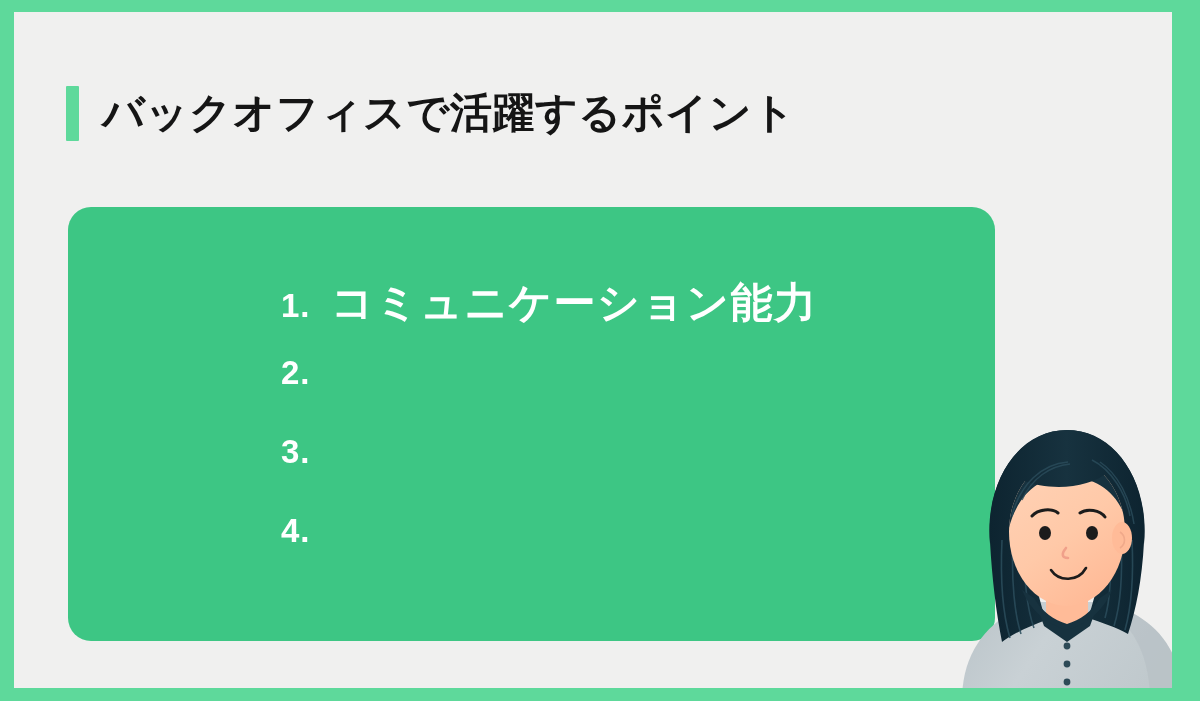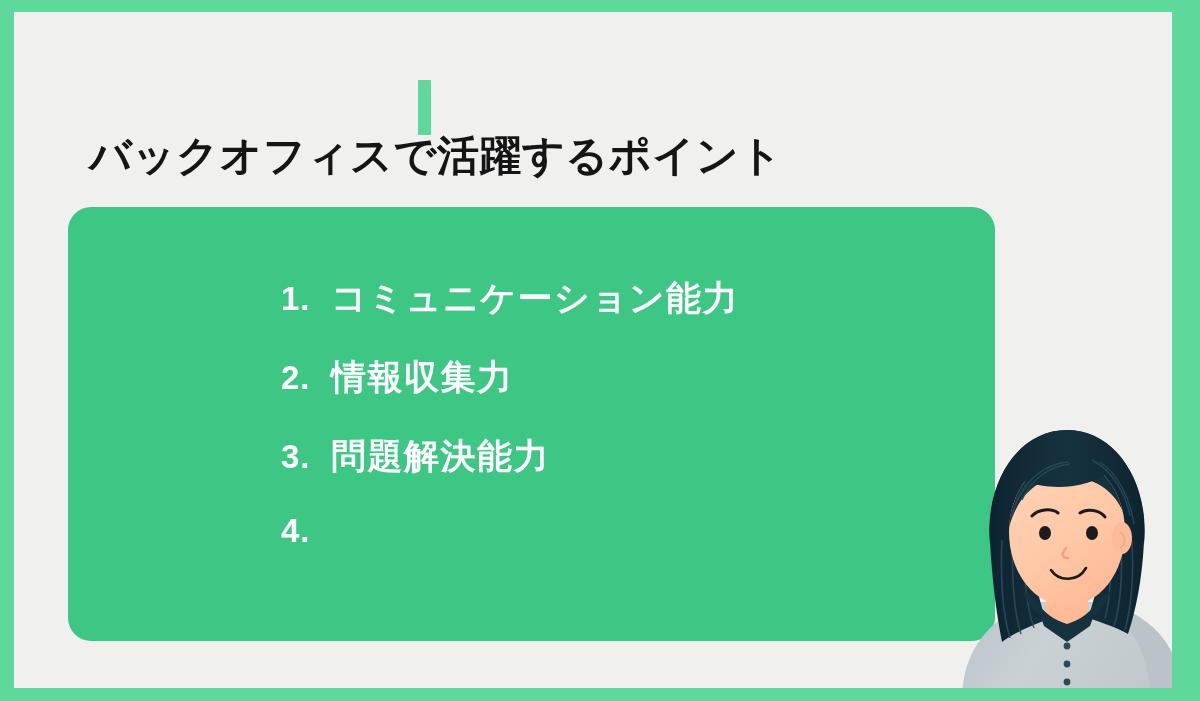--- a/index.html
+++ b/index.html
@@ -25,21 +25,20 @@
     background:#f0f0ef;
     overflow:hidden;
   }
 
   
   #heading {
     position:absolute;
     left:52px; top:68px;
     display:flex; align-items:center;
     height:66px;
-    flex-direction:column;
   }
   #heading-bar {
     width:13px; height:55px;
     background:#5ed99b;
     border-radius:1px;
     flex:0 0 auto;
   }
   #heading-text {
     margin-left:23px;
     font-size:42px;
@@ -72,21 +71,21 @@
     font-weight:bold;
     white-space:nowrap;
   }
   .item-num {
     width:50px;
     flex:0 0 auto;
     font-size:33px;
     letter-spacing:1px;
   }
   .item-label {
-    font-size:35px;
+    font-size:42px;
     letter-spacing:1.5px;
   }
 
   
   #person {
     position:absolute;
     right:-13px; bottom:-12px;
     width:235px; height:288px;
     pointer-events:none;
   }
@@ -106,26 +105,24 @@
     <div id="card">
       <ul id="list">
 
         <li class="list-item">
           <span class="item-num">1.</span>
           <span class="item-label">コミュニケーション能力</span>
         </li>
 
         <li class="list-item">
           <span class="item-num">2.</span>
-          <span class="item-label">情報収集力</span>
         </li>
 
         <li class="list-item">
           <span class="item-num">3.</span>
-          <span class="item-label">問題解決能力</span>
         </li>
 
         <li class="list-item">
           <span class="item-num">4.</span>
         </li>
 
       </ul>
     </div>
 
     <svg id="person" viewBox="0 0 235 288">

